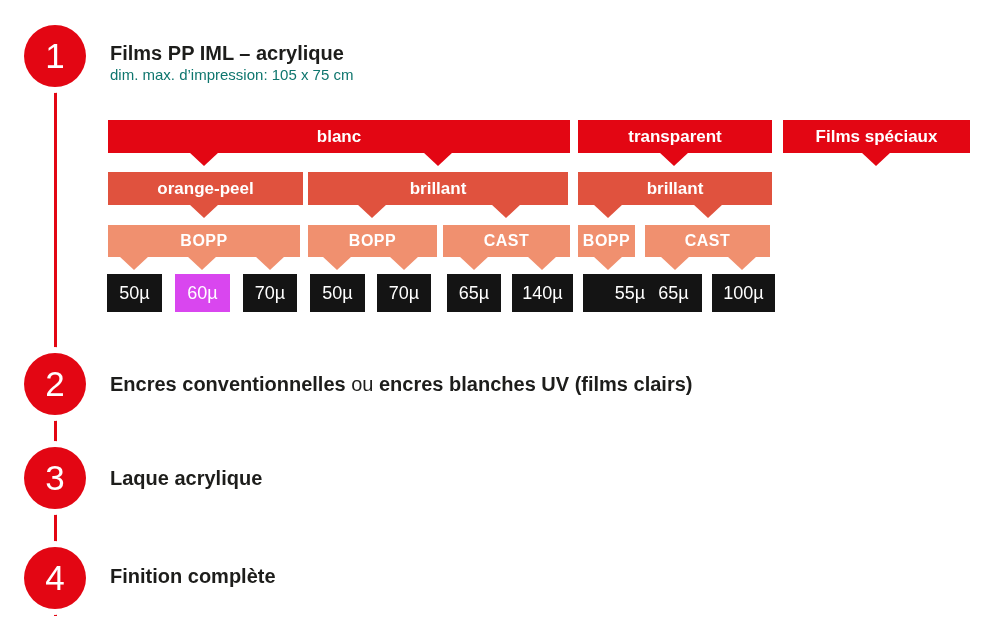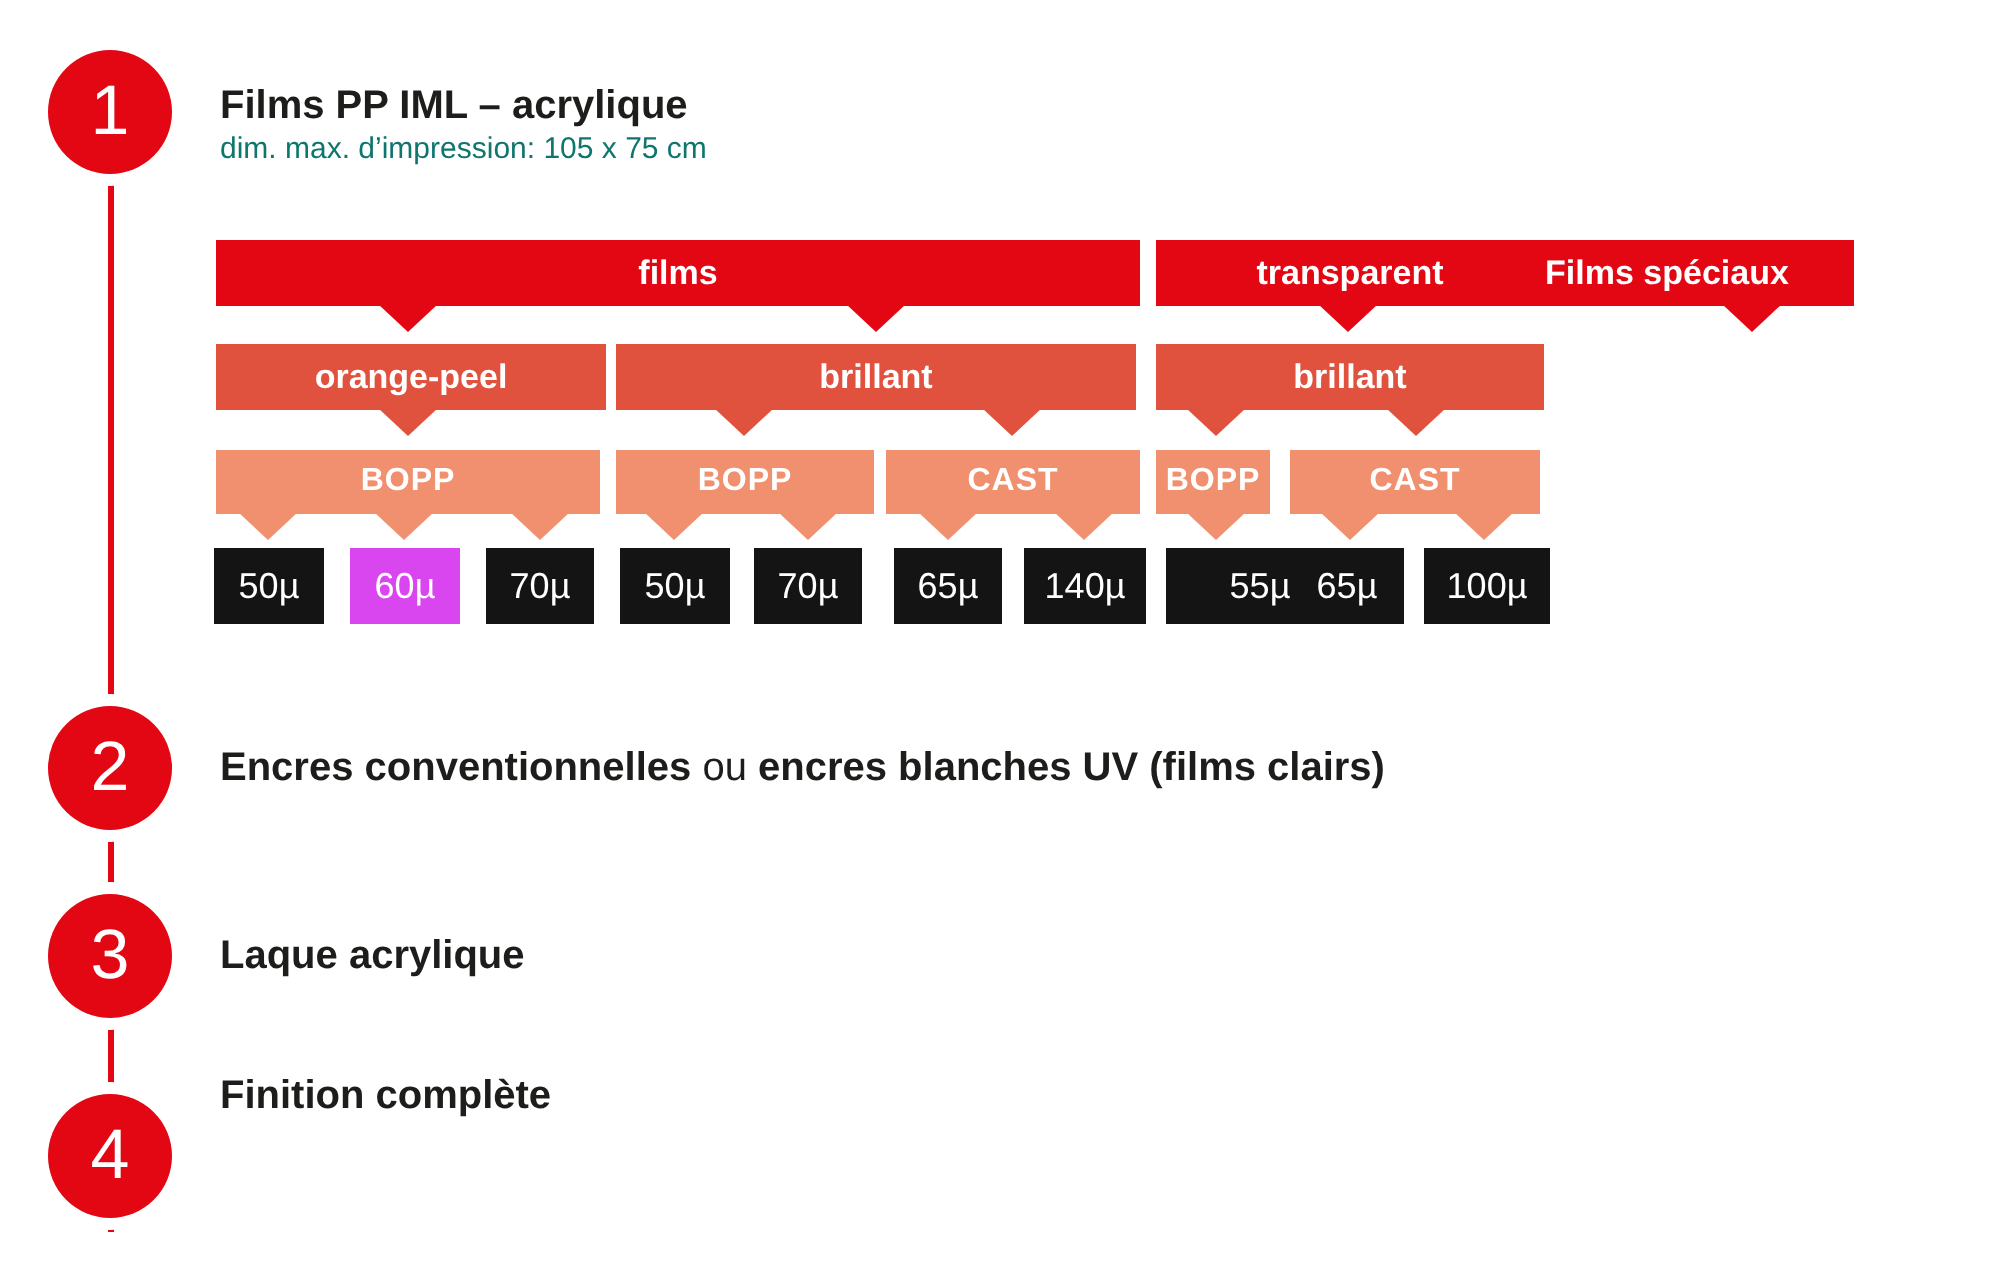--- a/index.html
+++ b/index.html
@@ -112,31 +112,31 @@
       <span class="step-number">2</span>
     </div>
     <div class="step-label" style="top: 372px;"><span class="b">Encres conventionnelles</span><span class="r"> ou </span><span class="b">encres blanches UV (films clairs)</span></div>
     <div class="step-circle" style="left: 24px; top: 447px;">
       <span class="step-number">3</span>
     </div>
     <div class="step-label" style="top: 466px;"><span class="b">Laque acrylique</span></div>
     <div class="step-circle" style="left: 24px; top: 547px;">
       <span class="step-number">4</span>
     </div>
-    <div class="step-label" style="top: 536px;"><span class="b">Finition complète</span></div>
+    <div class="step-label" style="top: 564px;"><span class="b">Finition complète</span></div>
     <div class="bar category" style="left: 108px; top: 120px; width: 462px; height: 33px; background: rgb(227, 6, 19);">
-      <span>films</span>
+      <span>blanc</span>
     </div>
     <div class="arrow" style="left: 189px; top: 152px; border-top: 14px solid rgb(227, 6, 19);"></div>
     <div class="arrow" style="left: 423px; top: 152px; border-top: 14px solid rgb(227, 6, 19);"></div>
     <div class="bar category" style="left: 578px; top: 120px; width: 194px; height: 33px; background: rgb(227, 6, 19);">
       <span>transparent</span>
     </div>
     <div class="arrow" style="left: 659px; top: 152px; border-top: 14px solid rgb(227, 6, 19);"></div>
-    <div class="bar category" style="left: 740px; top: 120px; width: 187px; height: 33px; background: rgb(227, 6, 19);">
+    <div class="bar category" style="left: 783px; top: 120px; width: 187px; height: 33px; background: rgb(227, 6, 19);">
       <span>Films spéciaux</span>
     </div>
     <div class="arrow" style="left: 861px; top: 152px; border-top: 14px solid rgb(227, 6, 19);"></div>
     <div class="bar finish" style="left: 108px; top: 172px; width: 195px; height: 33px; background: rgb(224, 82, 62);">
       <span>orange-peel</span>
     </div>
     <div class="arrow" style="left: 189px; top: 204px; border-top: 14px solid rgb(224, 82, 62);"></div>
     <div class="bar finish" style="left: 308px; top: 172px; width: 260px; height: 33px; background: rgb(224, 82, 62);">
       <span>brillant</span>
     </div>

